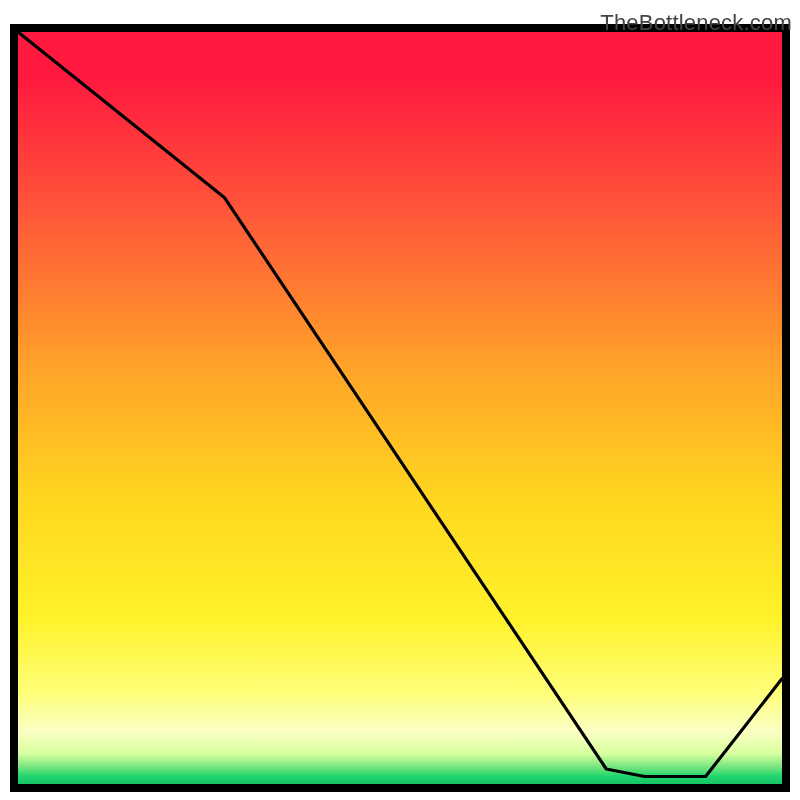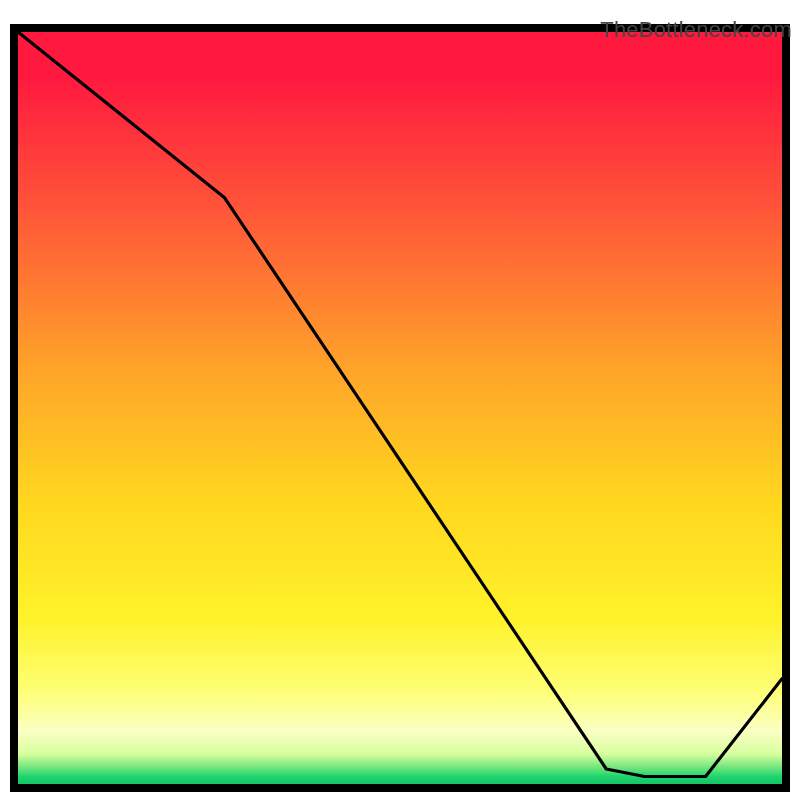--- a/index.html
+++ b/index.html
@@ -11,21 +11,21 @@
     font-family: Arial, Helvetica, sans-serif;
     overflow: hidden;
   }
   .stage {
     position: relative;
     width: 800px;
     height: 800px;
   }
   .watermark {
     position: absolute;
-    top: 17px;
+    top: 10px;
     right: 8px;
     color: #444;
     font-size: 22px;
     font-weight: 400;
     letter-spacing: 0.2px;
     z-index: 40;
   }
   
   .frame {
     position: absolute;

